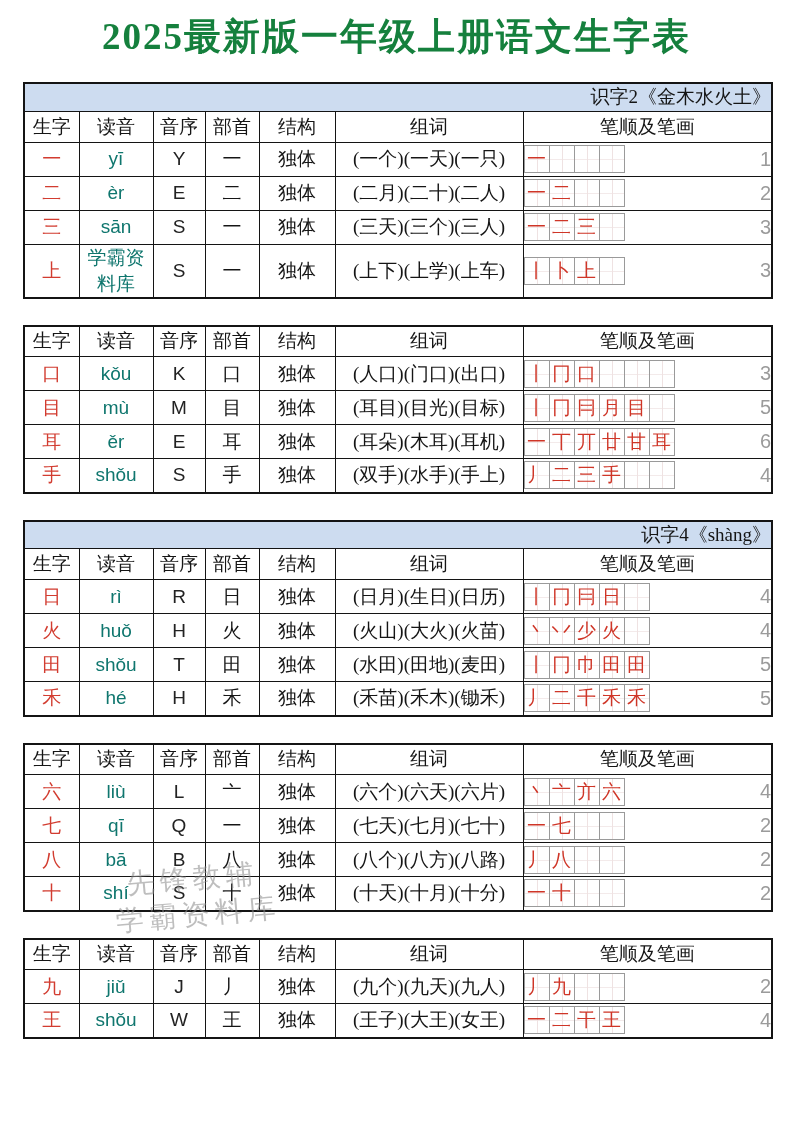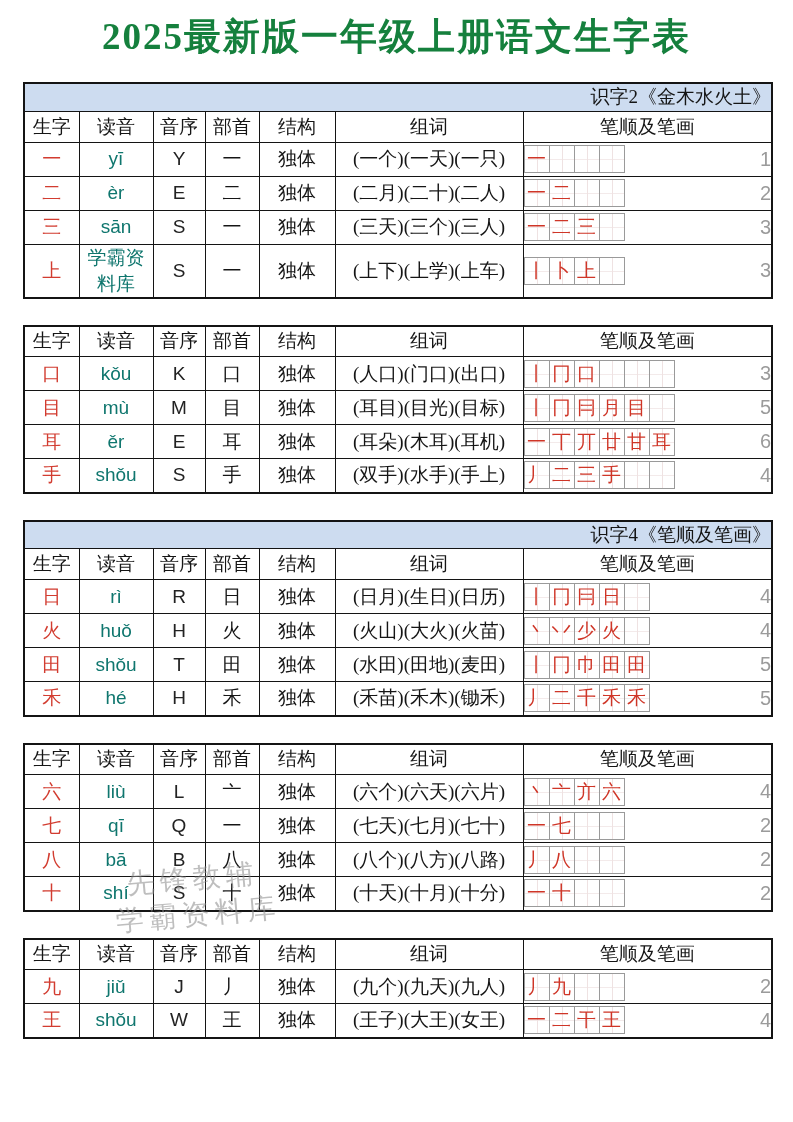--- a/index.html
+++ b/index.html
@@ -291,21 +291,21 @@
       <col class="c1">
         <col class="c2">
         <col class="c3">
         <col class="c4">
       <col class="c5">
         <col class="c6">
         <col class="c7">
     </colgroup>
     <thead>
       <tr class="band">
-        <td colspan="7"><span>识字4《笔顺及笔画》</span></td>
+        <td colspan="7"><span>识字4《shàng》</span></td>
       </tr>
       <tr class="cols">
           <th>生字</th>
           <th>读音</th>
           <th>音序</th>
           <th>部首</th>
           <th>结构</th>
           <th>组词</th>
           <th>笔顺及笔画</th>
         </tr>

